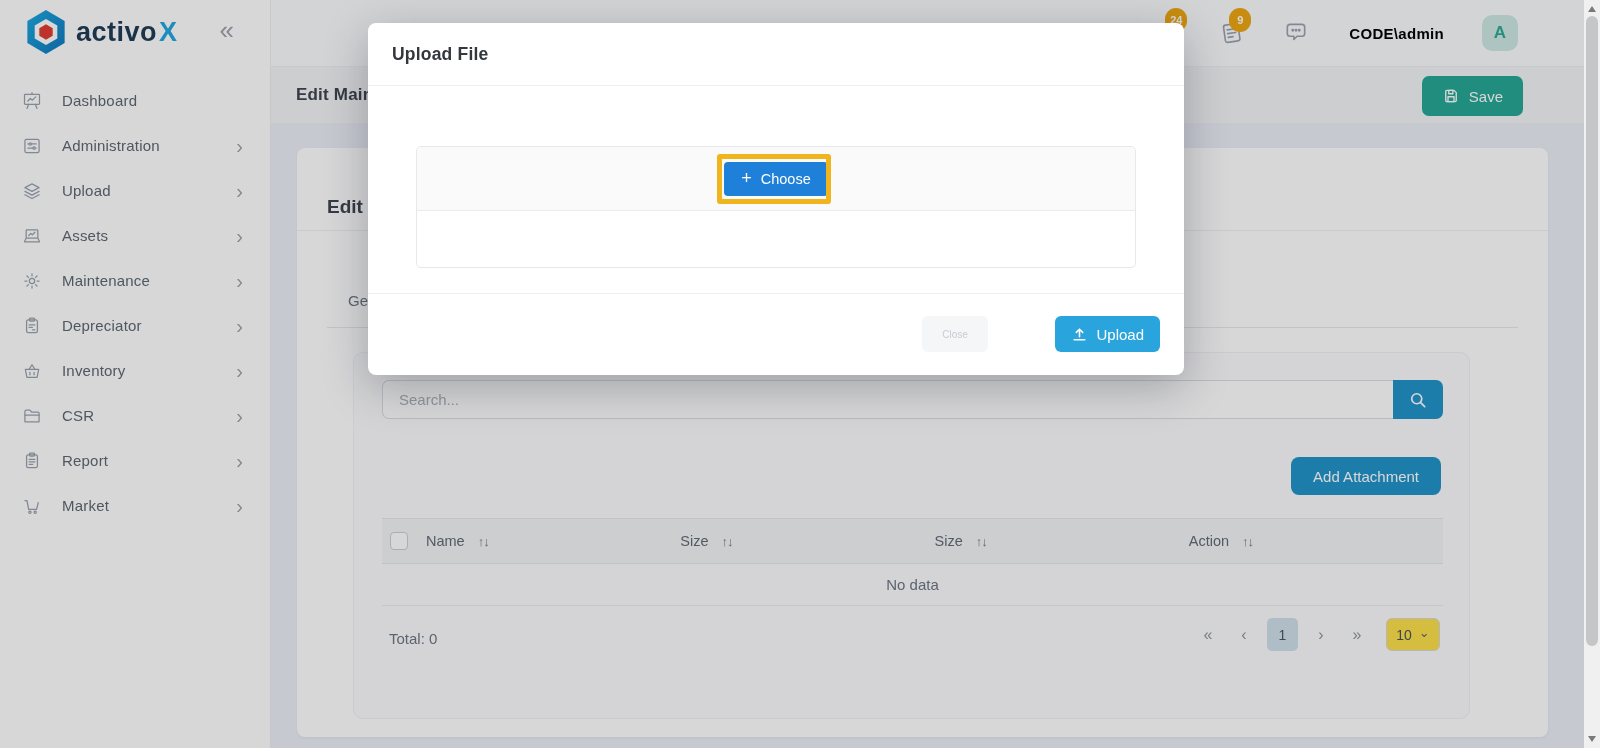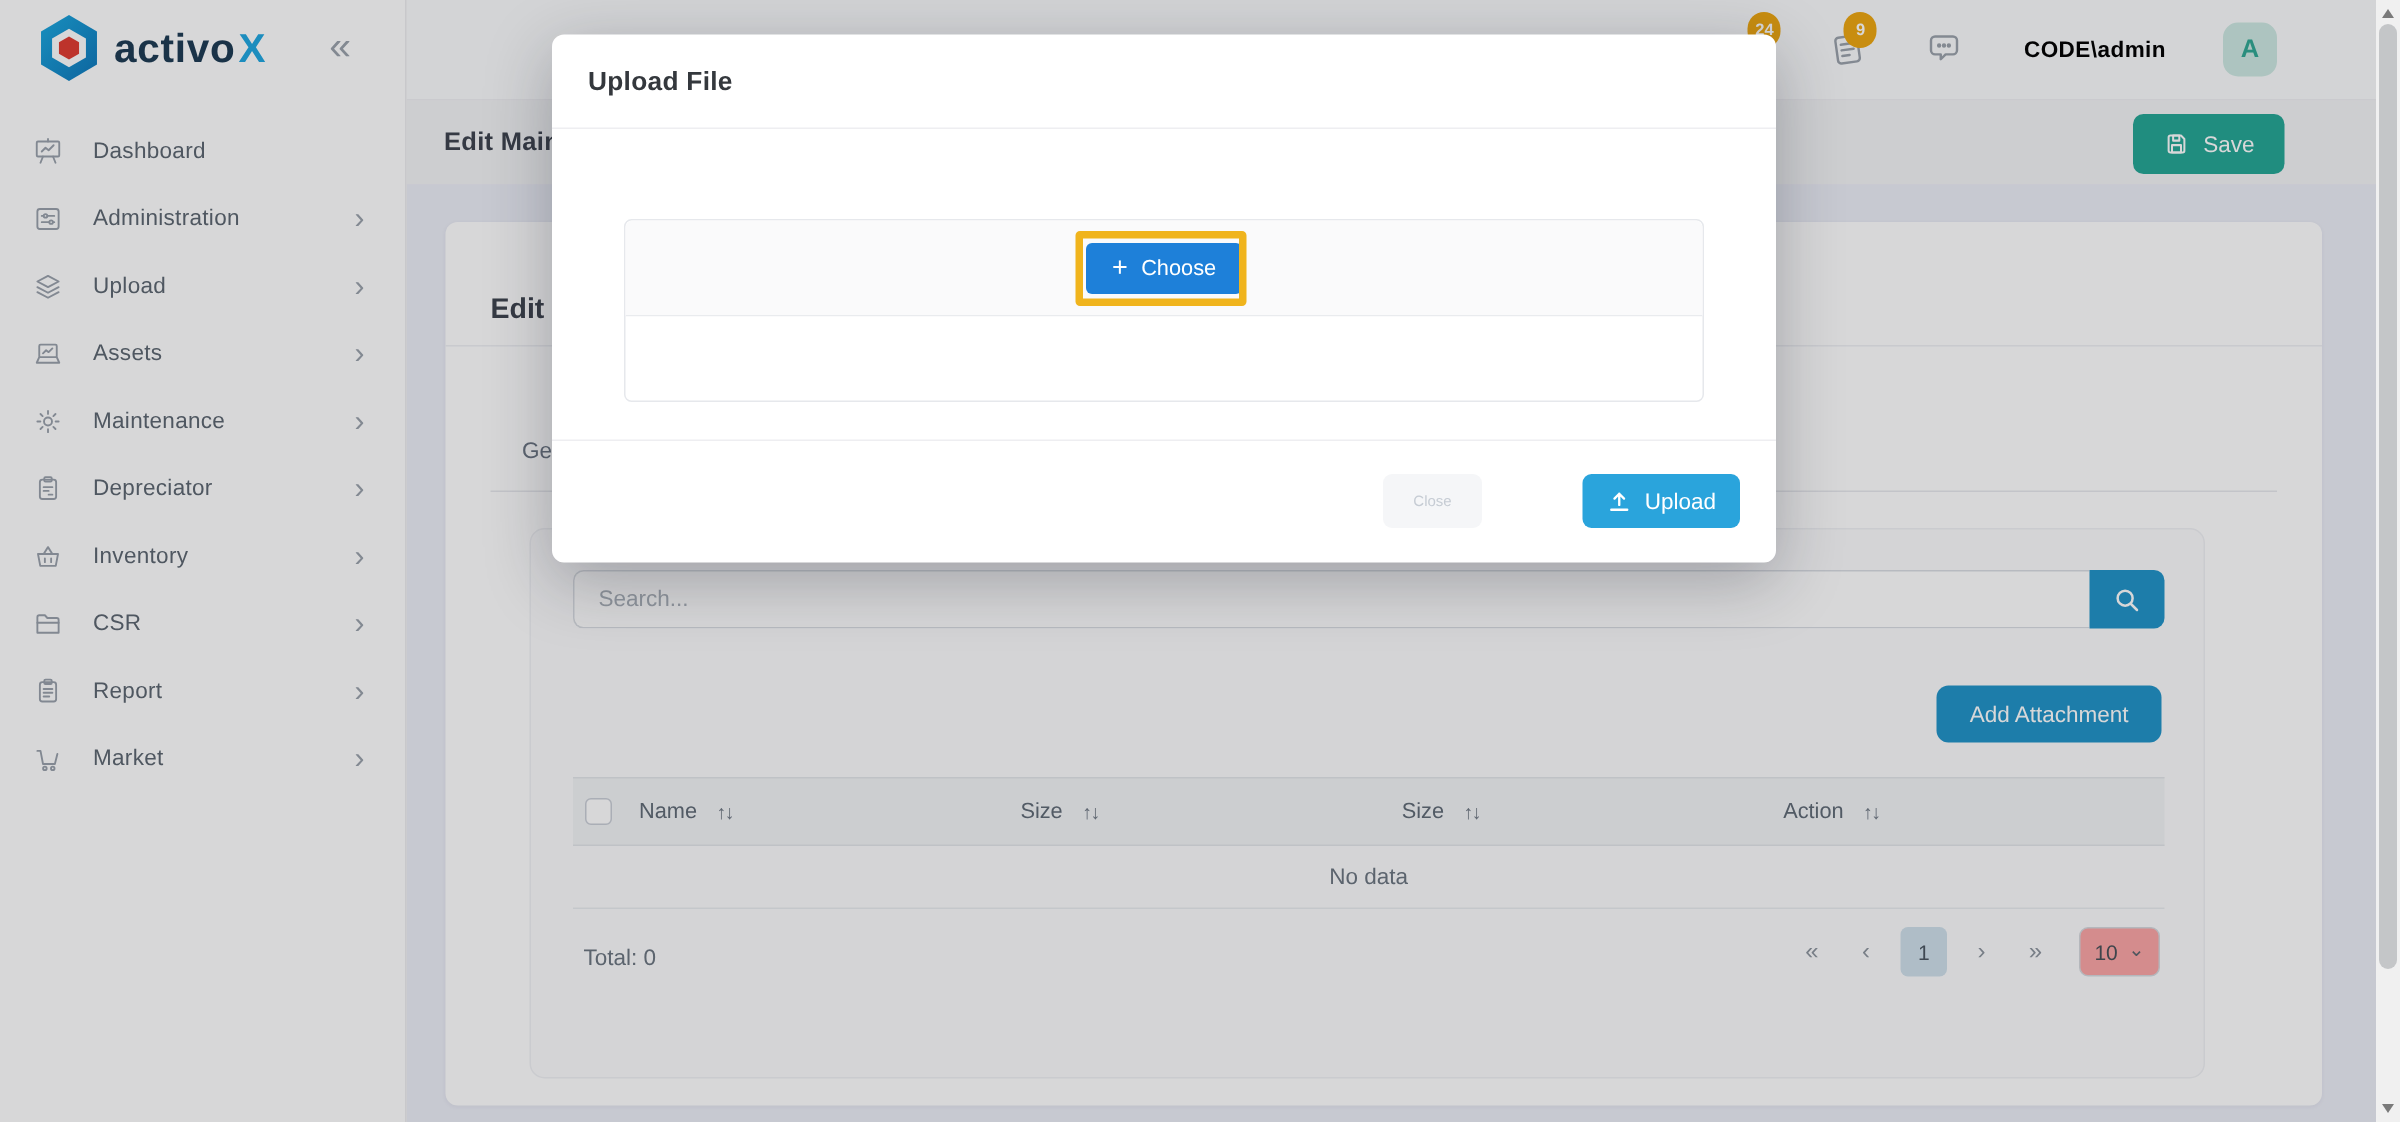--- a/index.html
+++ b/index.html
@@ -51,21 +51,21 @@
   .th { display:flex; align-items:center; gap:13px; font-size:14.5px; color:#5f6a75; cursor:pointer; }
   .sort-ic { font-size:13px; color:#707a85; letter-spacing:-1px; }
   .checkbox { width:18px; height:18px; border:1.5px solid #c9ced6; border-radius:4px; background:#fff; margin-left:8px; cursor:pointer; }
   .empty-row { height:42px; display:flex; align-items:center; justify-content:center; font-size:15px; color:#6b7580; border-bottom:1px solid #e9ecf0; }
 
   .panel-footer { position:absolute; left:28px; right:28px; top:255px; height:60px; }
   .total { position:absolute; left:7px; top:22px; font-size:15px; color:#6b7580; }
   .pager { position:absolute; right:1px; top:10px; display:flex; align-items:center; gap:10px; }
   .pg-nav { width:26px; height:26px; display:flex; align-items:center; justify-content:center; font-size:16px; color:#8d959e; cursor:pointer; }
   .pg-page { width:31px; height:33px; background:#cfe0eb; border-radius:5px; display:flex; align-items:center; justify-content:center; font-size:14px; color:#4a5560; cursor:pointer; }
-  .pg-size { width:54px; height:33px; margin-left:6px; background:#fca5a5; border:1px solid #d5d9de; border-radius:6px; display:flex; align-items:center; justify-content:center; gap:7px; font-size:14px; color:#495057; cursor:pointer; }
+  .pg-size { width:54px; height:33px; margin-left:6px; background:#fde047; border:1px solid #d5d9de; border-radius:6px; display:flex; align-items:center; justify-content:center; gap:7px; font-size:14px; color:#495057; cursor:pointer; }
   .caret { font-size:13px; color:#5c646d; margin-top:-5px; }
 
   
   .dim { position:absolute; left:0; top:0; width:1584px; height:748px; background:rgba(16,18,25,.17); z-index:30; }
 
   
   .modal { position:absolute; left:368px; top:23px; width:816px; height:352px; background:#fff; border-radius:8px; box-shadow:0 12px 45px rgba(20,25,40,.28); z-index:40;padding-left:43px; }
   .modal-header { position:absolute; left:0; top:0; width:100%; height:63px; border-bottom:1px solid #eeeef1; display:flex; align-items:center; padding-left:24px; }
   .modal-title { font-size:17.5px; font-weight:700; color:#34383d; letter-spacing:.2px; }
   .modal-prompt { position:absolute; left:0; top:90px; width:100%; text-align:center; font-size:14.5px; color:#70767c; }

